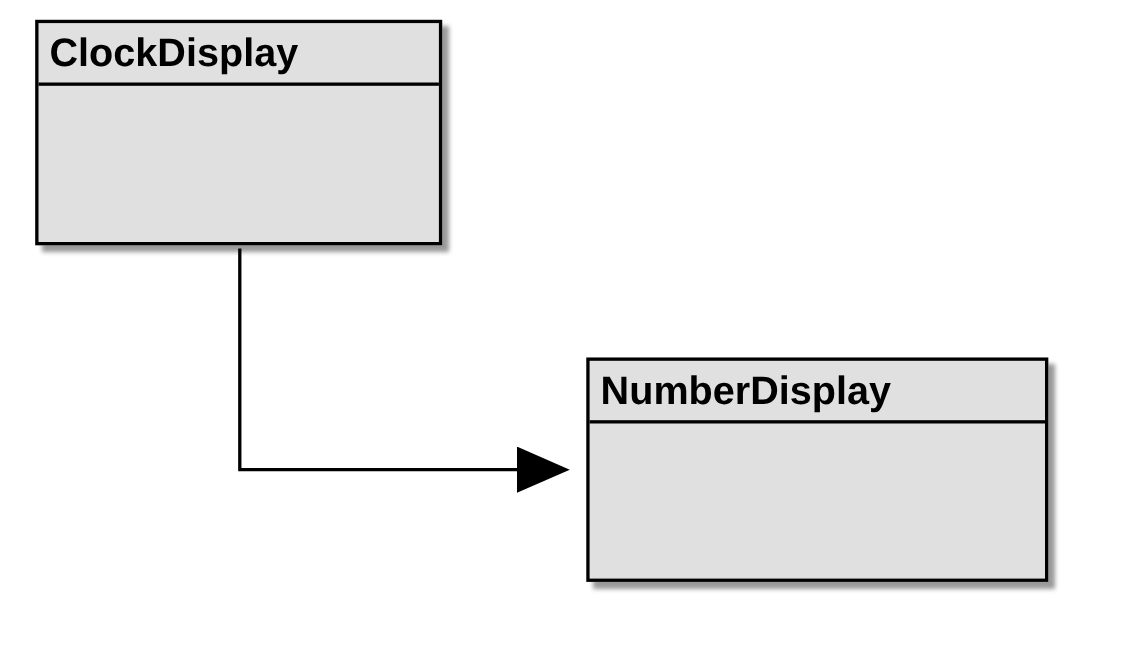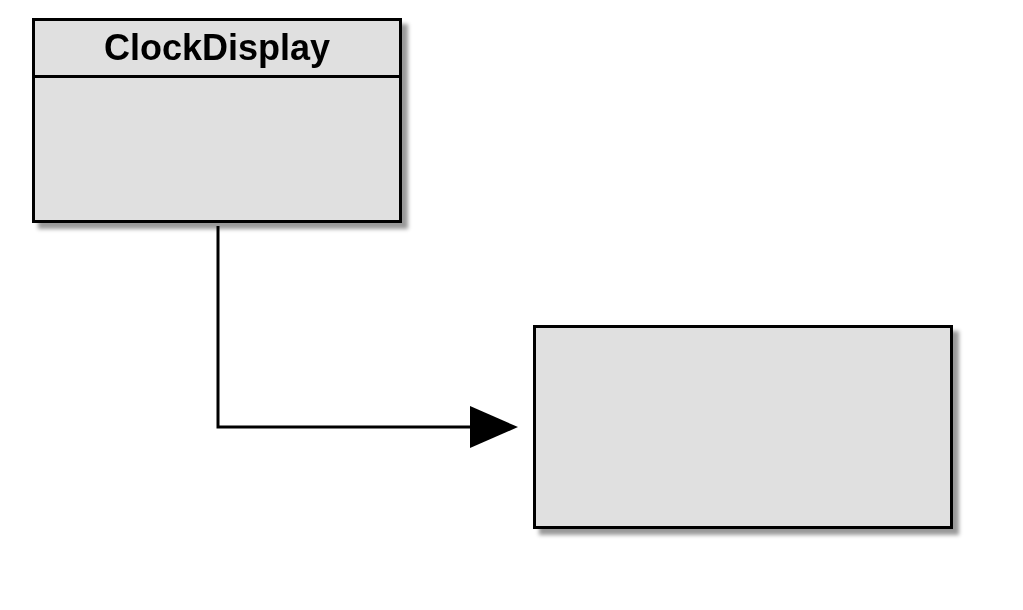--- a/index.html
+++ b/index.html
@@ -14,21 +14,21 @@
       font-family: Arial, Helvetica, sans-serif;
       position: relative;
     }
     .uml-class {
       position: absolute;
       background: #e0e0e0;
       border: 3px solid black;
       box-shadow: 6px 6px 4px rgba(0,0,0,0.4);
     }
     .uml-class-name {
-      text-align: center;
+      text-align: left;
       font-weight: bold;
       font-size: 36px;
       padding: 6px 10px;
       border-bottom: 3px solid black;
     }
     .uml-class-body {
       min-height: 100px;
     }
     .clock-display {
       left: 32px;
@@ -59,20 +59,21 @@
   </style>
 </head>
 <body>
 
 <div class="uml-class clock-display">
   <div class="uml-class-name">ClockDisplay</div>
   <div class="uml-class-body"></div>
 </div>
 
 <div class="uml-class number-display">
+  <div class="uml-class-name">NumberDisplay</div>
   <div class="uml-class-body"></div>
 </div>
 
 <svg class="arrow-svg">
   <defs>
     <marker id="arrowhead" markerWidth="16" markerHeight="14" refX="14" refY="7" orient="auto">
       <polygon points="0 0, 16 7, 0 14" fill="black"></polygon>
     </marker>
   </defs>
   <path d="M 218 226 L 218 427 L 512 427" stroke="black" stroke-width="3" fill="none" marker-end="url(#arrowhead)"></path>

